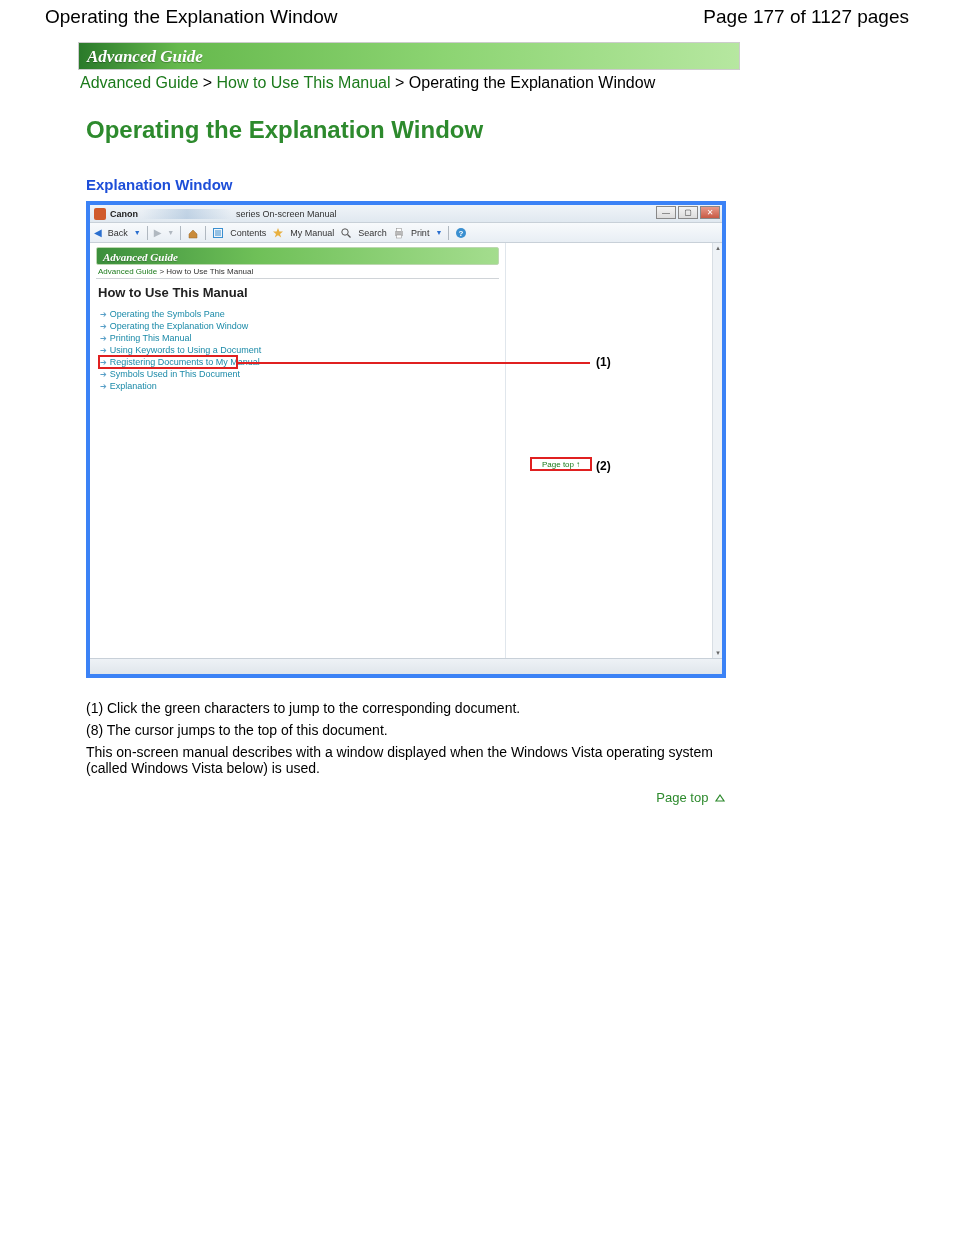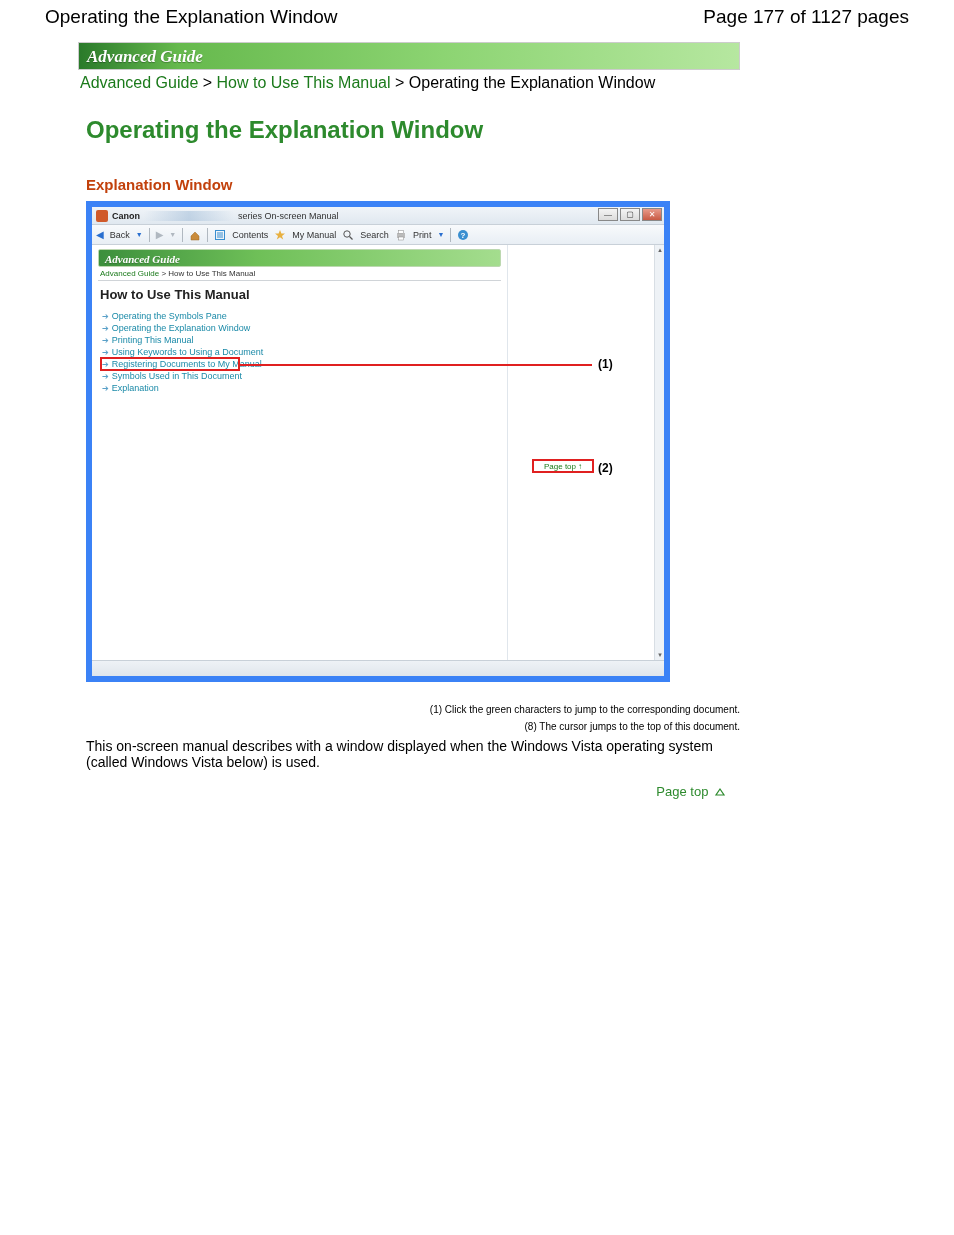--- a/index.html
+++ b/index.html
@@ -43,29 +43,29 @@
   .breadcrumb .sep { color: #000; }
   .breadcrumb .current { color: #000; }
   .main-area { padding-left: 8px; }
   h1.page-title {
     color: #2d8a2d;
     font-size: 24px;
     font-weight: bold;
     margin: 14px 0 32px 0;
   }
   h2.section-title {
-    color: #c2410c;
+    color: #1d4ed8;
     font-size: 15px;
     font-weight: bold;
     margin: 8px 0 8px 0;
   }
   
   .figure-box {
-    border: 6px solid #3b82f6;
-    width: 584px;
+    border: 4px solid #3b82f6;
+    width: 640px;
     background: #fff;
     position: relative;
     margin-bottom: 22px;
   }
   .fig-titlebar {
     height: 18px;
     background: linear-gradient(#f0f4f8, #e0e8f0);
     border-bottom: 1px solid #c8d0d8;
     display: flex;
     align-items: center;
@@ -158,21 +158,21 @@
     border:2px solid #e02020; width:62px; height:14px;
     font-size:8px; color:#1b7a1b;
     display:flex; align-items:center; justify-content:center; gap:2px;
     position:absolute; top:214px; left:440px; background:#fff;
   }
   .fig-footer {
     height: 16px;
     background: linear-gradient(#eef2f6,#e0e6ec);
     border-top:1px solid #c8d0d8;
   }
-  .notes { font-size:10px; margin:0 0 6px 0;text-align:right; }
+  .notes { font-size:14px; margin:0 0 6px 0; }
   .body-text { font-size:14px; margin:4px 0 10px 0; }
   .pagetop-link {
     text-align:right; font-size:13px; color:#2d8a2d;
     padding-right:14px; margin-top:14px;
   }
   .pagetop-link .up-icon { vertical-align:middle; margin-left:2px; }
   .fig-body-wrap { position:relative; height:415px; }
 </style>
 </head>
 <body>

